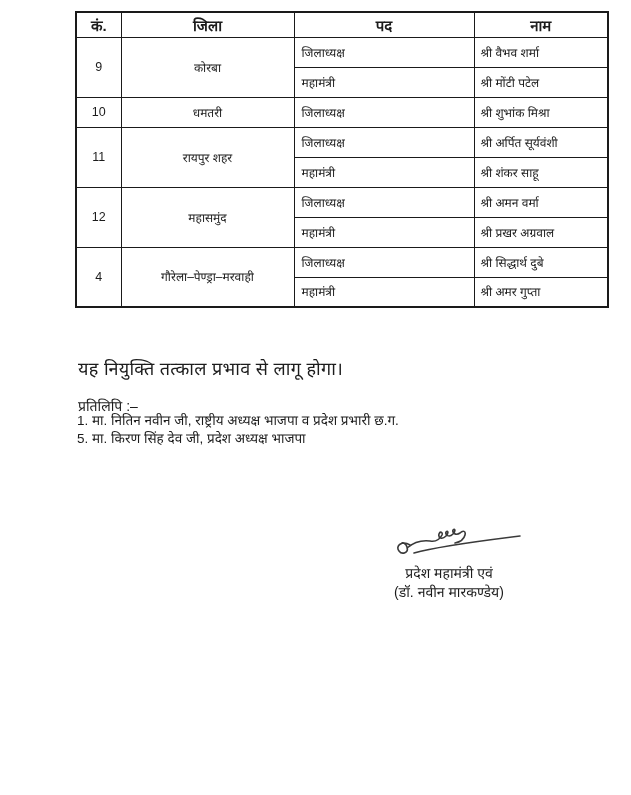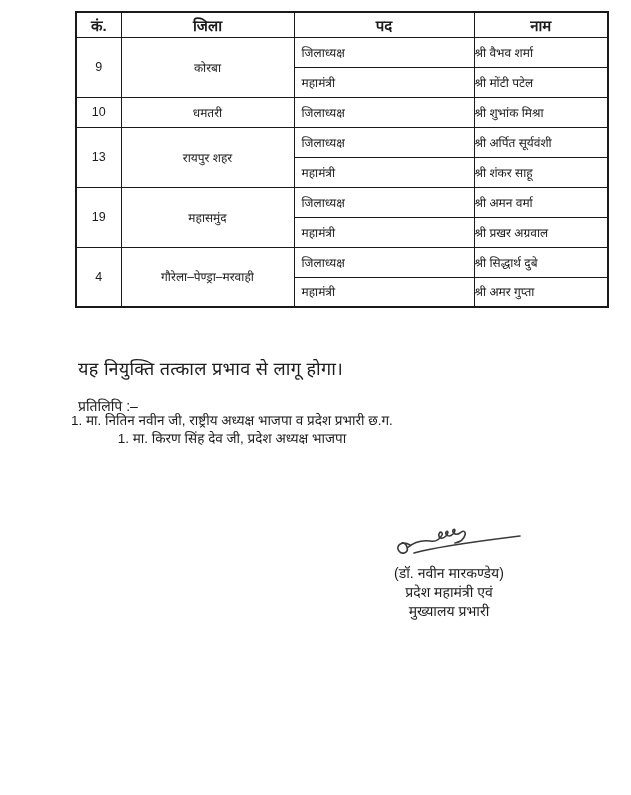--- a/index.html
+++ b/index.html
@@ -26,34 +26,34 @@
     vertical-align: middle;
     overflow: hidden;
     white-space: nowrap;
   }
   .appt-table thead tr { height: 25px; }
   .appt-table tbody tr { height: 30px; }
   .appt-table th { font-weight: bold; font-size: 15px; text-align: center; }
   td.c-sno      { text-align: center; font-size: 12.5px; }
   td.c-district { text-align: center; }
   td.c-post     { text-align: left; padding-left: 7px; }
-  td.c-name     { text-align: left; }
+  td.c-name     { text-align: left; padding-left: 6px; }
 
   
   .note {
     position: absolute; left: 78px; top: 356px;
     font-size: 18px; letter-spacing: 0.3px;
   }
   .copies-label {
     position: absolute; left: 78px; top: 396px;
     font-size: 14px;
   }
   .copies-list {
-    position: absolute; left: 71px; top: 412px;
-    font-size: 13.5px; line-height: 17.5px; text-align: center;
+    position: absolute; left: 77px; top: 412px;
+    font-size: 13.5px; line-height: 17.5px;
   }
 
   
   .sig-scribble {
     position: absolute; left: 394px; top: 525px;
     width: 130px; height: 34px;
   }
   .sig-text {
     position: absolute; left: 368px; top: 564px;
     width: 162px; text-align: center;
@@ -94,32 +94,32 @@
       </tr>
 
       <tr>
         <td class="c-sno">10</td>
         <td class="c-district">धमतरी</td>
         <td class="c-post">जिलाध्यक्ष</td>
         <td class="c-name">श्री शुभांक मिश्रा</td>
       </tr>
 
       <tr>
-        <td class="c-sno" rowspan="2">13</td>
+        <td class="c-sno" rowspan="2">11</td>
         <td class="c-district" rowspan="2">रायपुर शहर</td>
         <td class="c-post">जिलाध्यक्ष</td>
         <td class="c-name">श्री अर्पित सूर्यवंशी</td>
       </tr>
       <tr>
         <td class="c-post">महामंत्री</td>
         <td class="c-name">श्री शंकर साहू</td>
       </tr>
 
       <tr>
-        <td class="c-sno" rowspan="2">19</td>
+        <td class="c-sno" rowspan="2">12</td>
         <td class="c-district" rowspan="2">महासमुंद</td>
         <td class="c-post">जिलाध्यक्ष</td>
         <td class="c-name">श्री अमन वर्मा</td>
       </tr>
       <tr>
         <td class="c-post">महामंत्री</td>
         <td class="c-name">श्री प्रखर अग्रवाल</td>
       </tr>
 
       <tr>
@@ -134,30 +134,29 @@
       </tr>
     </tbody>
   </table>
 
   <div class="note">यह नियुक्ति तत्काल प्रभाव से लागू होगा।</div>
 
   <div class="copies-label">प्रतिलिपि :–</div>
 
   <div class="copies-list">
     <div class="copy-item">1. मा. नितिन नवीन जी, राष्ट्रीय अध्यक्ष भाजपा व प्रदेश प्रभारी छ.ग.</div>
-    <div class="copy-item">1. मा. किरण सिंह देव जी, प्रदेश अध्यक्ष भाजपा</div>
+    <div class="copy-item">5. मा. किरण सिंह देव जी, प्रदेश अध्यक्ष भाजपा</div>
   </div>
 
   <svg class="sig-scribble" viewBox="0 0 130 34" fill="none" xmlns="http://www.w3.org/2000/svg">
     <path d="M16,20 C8,15 1,21 5,26 C8,30 15,28 13,22 C12,18 8,17 7,19
              M13,23 C20,17 28,15 36,16 C42,17 46,14 48,10 C49,7 46,6 45,9
              C44,13 48,15 52,11 C55,8 54,5 52,7 C51,10 55,13 59,9 C62,6 61,3 59,5
              C58,8 62,11 66,8 C69,5 72,6 71,10 C70,14 66,17 61,18
              M20,28 C45,21 85,16 126,11" stroke="#3a3a3a" stroke-width="1.6" stroke-linecap="round" stroke-linejoin="round"></path>
   </svg>
 
   <div class="sig-text">
+    <div>प्रदेश महामंत्री एवं</div>
     <div>(डॉ. नवीन मारकण्डेय)</div>
-    <div>प्रदेश महामंत्री एवं</div>
-    <div>मुख्यालय प्रभारी</div>
   </div>
 
 </div>
 
 </body></html>

